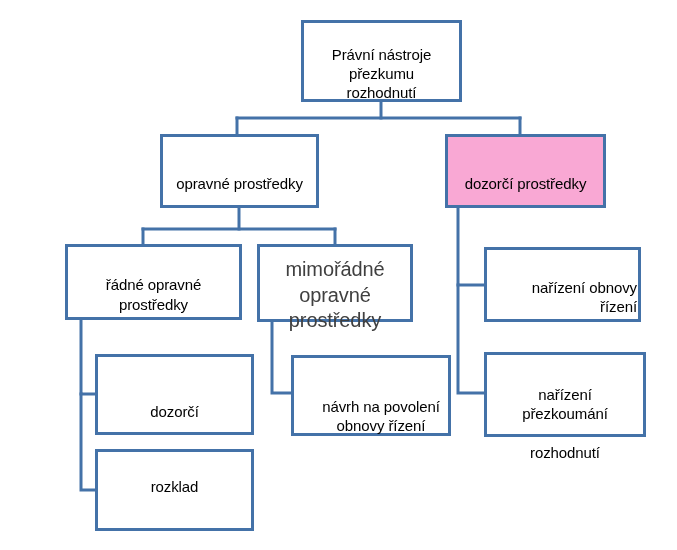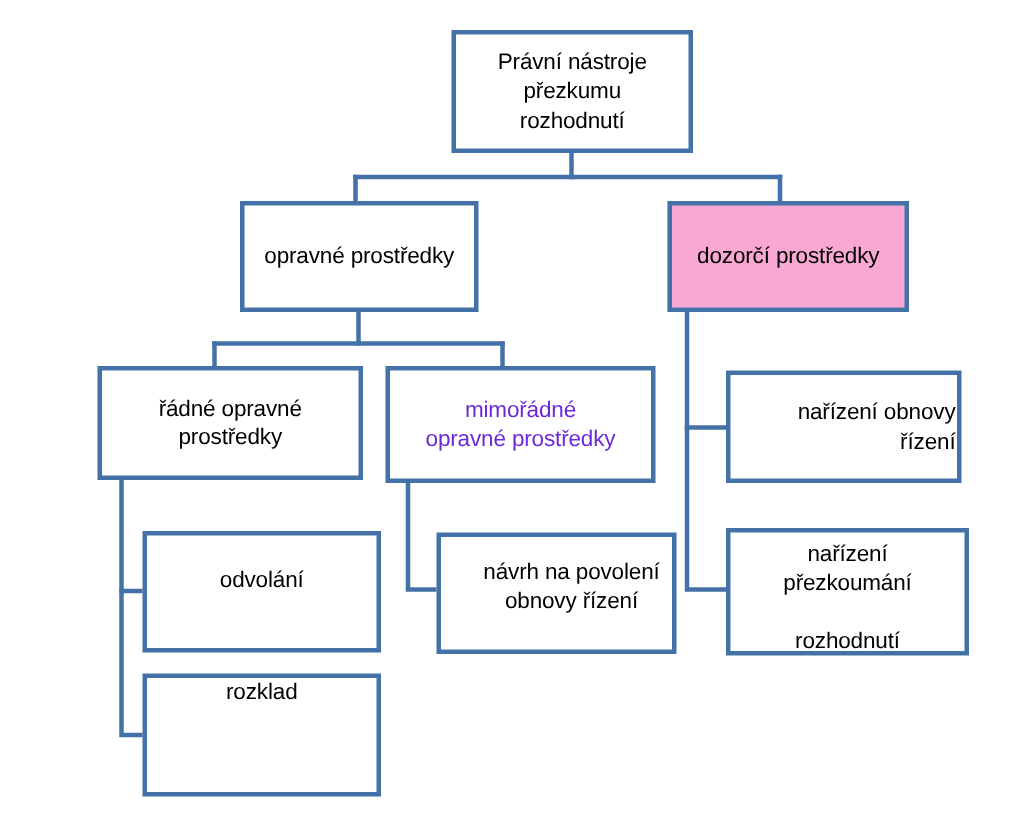--- a/index.html
+++ b/index.html
@@ -46,20 +46,21 @@
     z-index: 2;
   }
   .node-box.align-top {
     align-items: flex-start;
   }
   .node-label {
     display: block;
     width: 100%;
     padding: 0 1px;
     white-space: pre-line;
+    margin-top: 25px;
   }
 </style>
 </head>
 <body>
 
 <div id="diagram-root" style="width: 677px; height: 550px; background: rgb(255, 255, 255);">
   <svg class="connector-layer" viewBox="0 0 677 550" preserveAspectRatio="none" aria-hidden="true">
     <g id="edge-group">
         <polyline points="381,102 381,118" fill="none" stroke="#4472a8" stroke-width="3" stroke-linecap="square" stroke-linejoin="miter"></polyline>
         <polyline points="237,118 520,118" fill="none" stroke="#4472a8" stroke-width="3" stroke-linecap="square" stroke-linejoin="miter"></polyline>
@@ -77,25 +78,25 @@
       </g>
   </svg>
   <div id="node-layer">
       <div class="node-box" style="left: 301px; top: 20px; width: 161px; height: 82px; border-color: rgb(68, 114, 168); border-width: 3px; background: rgb(255, 255, 255); color: rgb(0, 0, 0); font-size: 15px;"><span class="node-label">Právní nástroje
 přezkumu
 rozhodnutí</span></div>
       <div class="node-box" style="left: 160px; top: 134px; width: 159px; height: 74px; border-color: rgb(68, 114, 168); border-width: 3px; background: rgb(255, 255, 255); color: rgb(0, 0, 0); font-size: 15px;"><span class="node-label">opravné prostředky</span></div>
       <div class="node-box" style="left: 445px; top: 134px; width: 161px; height: 74px; border-color: rgb(68, 114, 168); border-width: 3px; background: #f9a8d4; color: rgb(0, 0, 0); font-size: 15px;"><span class="node-label">dozorčí prostředky</span></div>
       <div class="node-box" style="left: 65px; top: 244px; width: 177px; height: 76px; border-color: rgb(68, 114, 168); border-width: 3px; background: rgb(255, 255, 255); color: rgb(0, 0, 0); font-size: 15px;"><span class="node-label">řádné opravné
 prostředky</span></div>
-      <div class="node-box" style="left: 257px; top: 244px; width: 180px; height: 78px; border-color: rgb(68, 114, 168); border-width: 3px; background: rgb(255, 255, 255); color: #6d28d9; font-size: 15px;"><span class="node-label">mimořádné
+      <div class="node-box" style="left: 257px; top: 244px; width: 156px; height: 78px; border-color: rgb(68, 114, 168); border-width: 3px; background: rgb(255, 255, 255); color: #404040; font-size: 20px;"><span class="node-label">mimořádné
 opravné prostředky</span></div>
       <div class="node-box" style="left: 484px; top: 247px; width: 157px; height: 75px; border-color: rgb(68, 114, 168); border-width: 3px; background: rgb(255, 255, 255); color: rgb(0, 0, 0); font-size: 15px; text-align: right;"><span class="node-label">nařízení obnovy
 řízení</span></div>
-      <div class="node-box align-top" style="left: 95px; top: 354px; width: 159px; height: 81px; border-color: rgb(68, 114, 168); border-width: 3px; background: rgb(255, 255, 255); color: rgb(0, 0, 0); font-size: 15px;"><span class="node-label" style="padding-top: 20px;">odvolání</span></div>
+      <div class="node-box align-top" style="left: 95px; top: 354px; width: 159px; height: 81px; border-color: rgb(68, 114, 168); border-width: 3px; background: rgb(255, 255, 255); color: rgb(0, 0, 0); font-size: 15px;"><span class="node-label" style="padding-top: 20px;">dozorčí</span></div>
       <div class="node-box align-top" style="left: 291px; top: 355px; width: 160px; height: 81px; border-color: rgb(68, 114, 168); border-width: 3px; background: rgb(255, 255, 255); color: rgb(0, 0, 0); font-size: 15px; padding-left: 20px;"><span class="node-label" style="padding-top: 14px;">návrh na povolení
 obnovy řízení</span></div>
       <div class="node-box align-top" style="left: 484px; top: 352px; width: 162px; height: 85px; border-color: rgb(68, 114, 168); border-width: 3px; background: rgb(255, 255, 255); color: rgb(0, 0, 0); font-size: 15px;"><span class="node-label" style="padding-top: 5px;">nařízení
 přezkoumání
 
 rozhodnutí</span></div>
       <div class="node-box align-top" style="left: 95px; top: 449px; width: 159px; height: 82px; border-color: rgb(68, 114, 168); border-width: 3px; background: rgb(255, 255, 255); color: rgb(0, 0, 0); font-size: 15px;"><span class="node-label" style="">rozklad</span></div>
     </div>
 </div>
 

